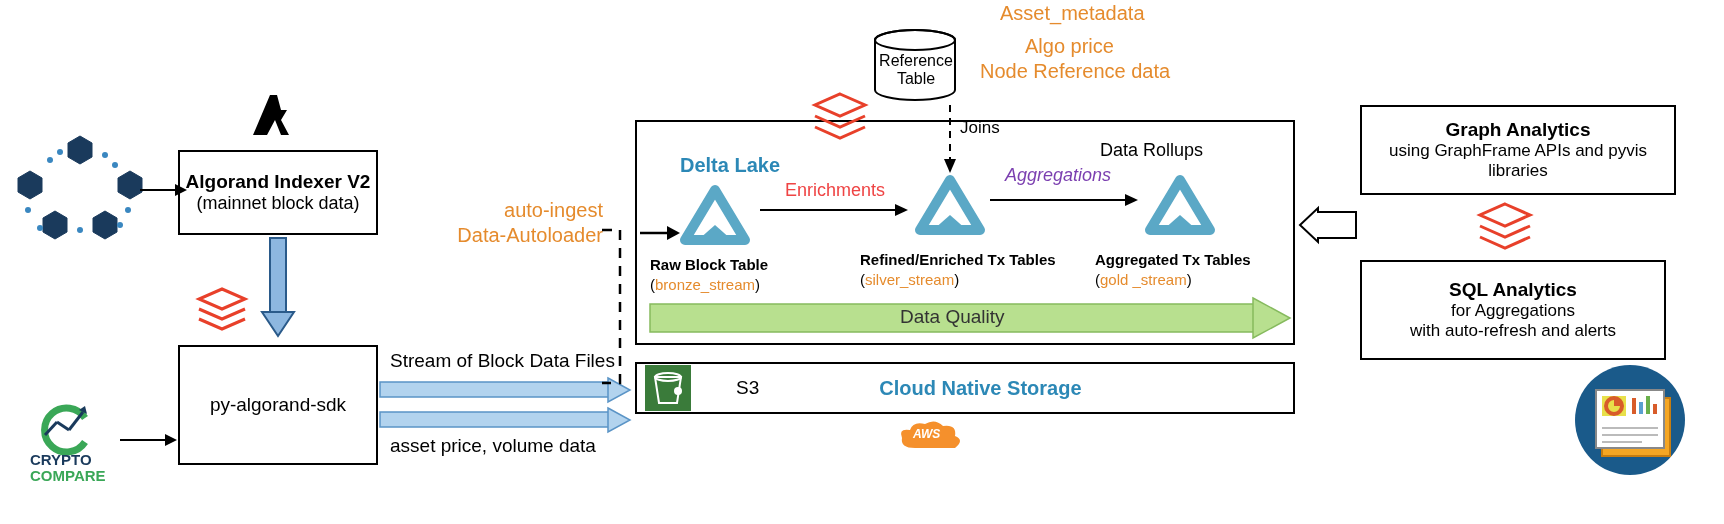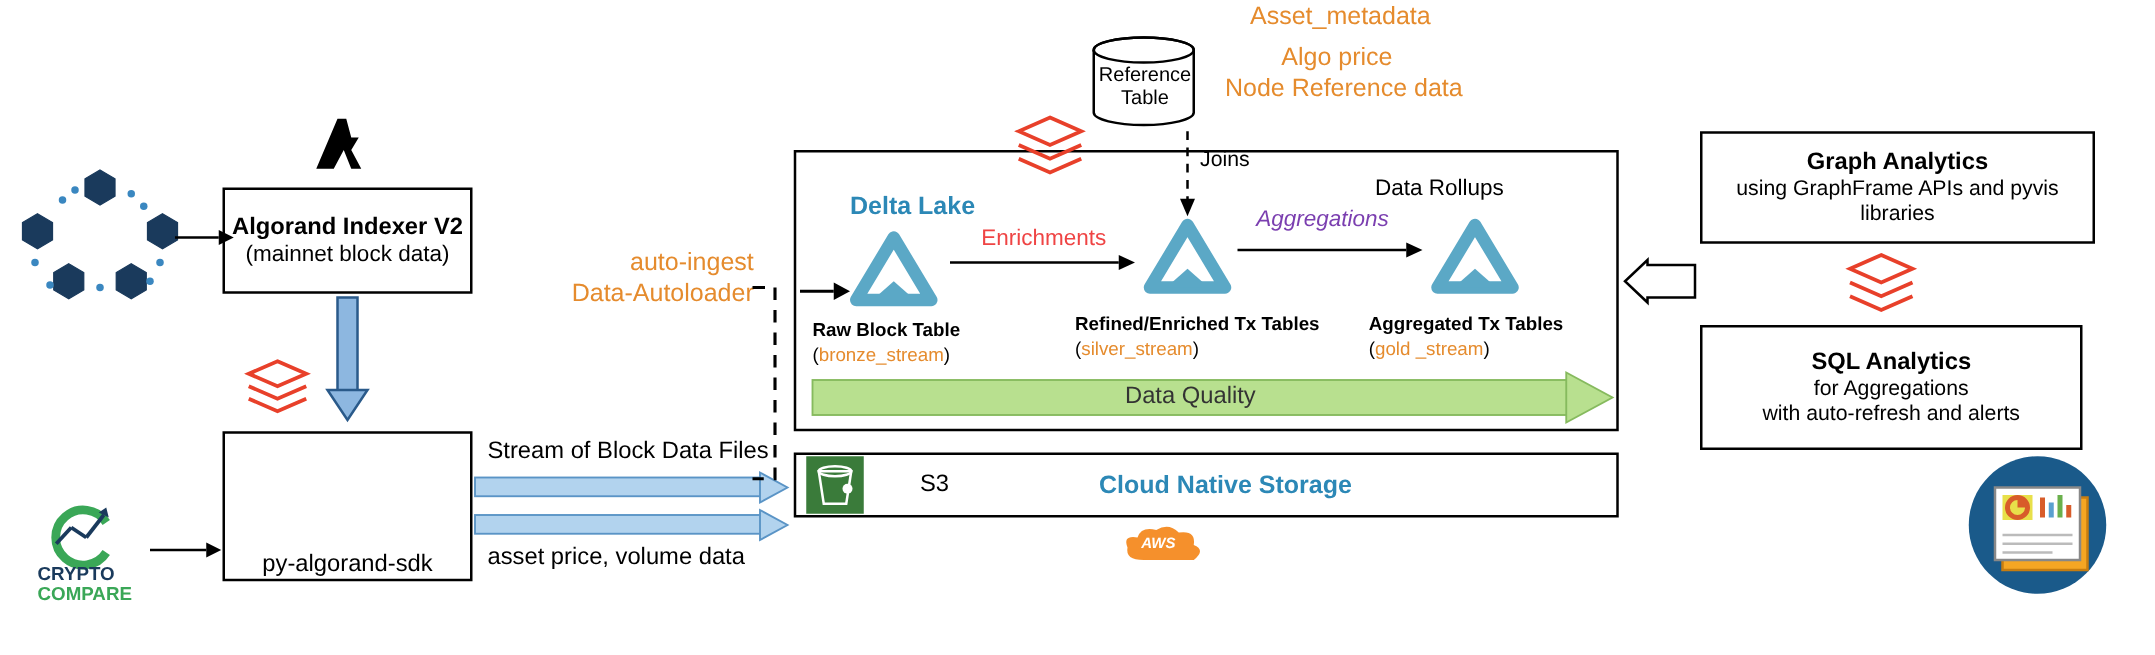--- a/index.html
+++ b/index.html
@@ -82,21 +82,21 @@
 </svg>
 
 <svg style="left:195px;top:285px;width:55px;height:55px">
   <g fill="none" stroke="#e8402a" stroke-width="3">
     <polygon points="27,4 50,14 27,24 4,14"></polygon>
     <polyline points="4,24 27,34 50,24"></polyline>
     <polyline points="4,34 27,44 50,34"></polyline>
   </g>
 </svg>
 
-<div class="box" style="left:178px;top:345px;width:200px;height:120px;justify-content:flex-end;">
+<div class="box" style="left:178px;top:345px;width:200px;height:120px;">
   <div style="font-size:19px">py-algorand-sdk</div>
 </div>
 
 <svg style="left:35px;top:400px;width:60px;height:55px">
   <path d="M 50 18 A 22 22 0 1 0 50 42" fill="none" stroke="#3aa757" stroke-width="7"></path>
   <line x1="10" y1="35" x2="22" y2="22" stroke="#1a3a5c" stroke-width="3"></line>
   <line x1="22" y1="22" x2="34" y2="30" stroke="#1a3a5c" stroke-width="3"></line>
   <line x1="34" y1="30" x2="48" y2="12" stroke="#1a3a5c" stroke-width="3"></line>
   <polygon points="48,12 44,10 50,6 52,14" fill="#1a3a5c"></polygon>
 </svg>

